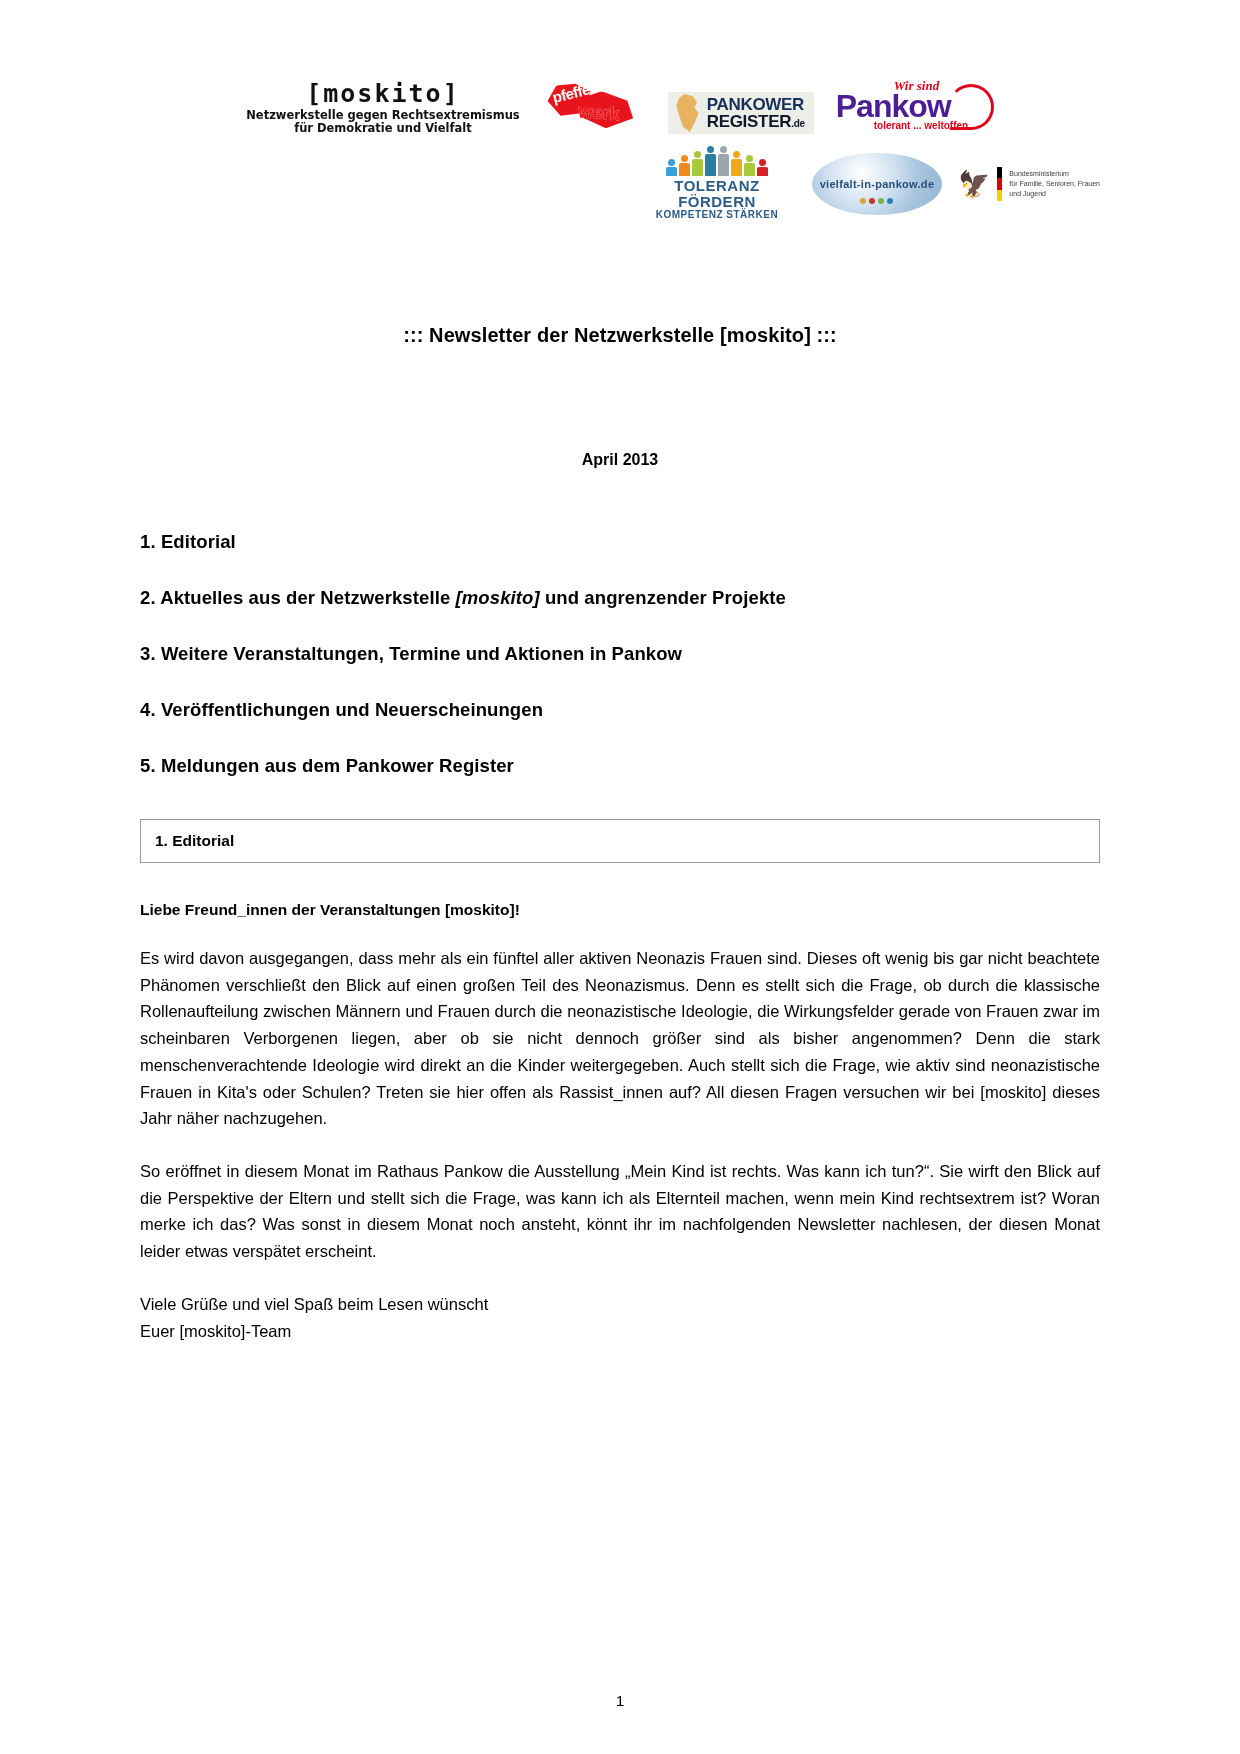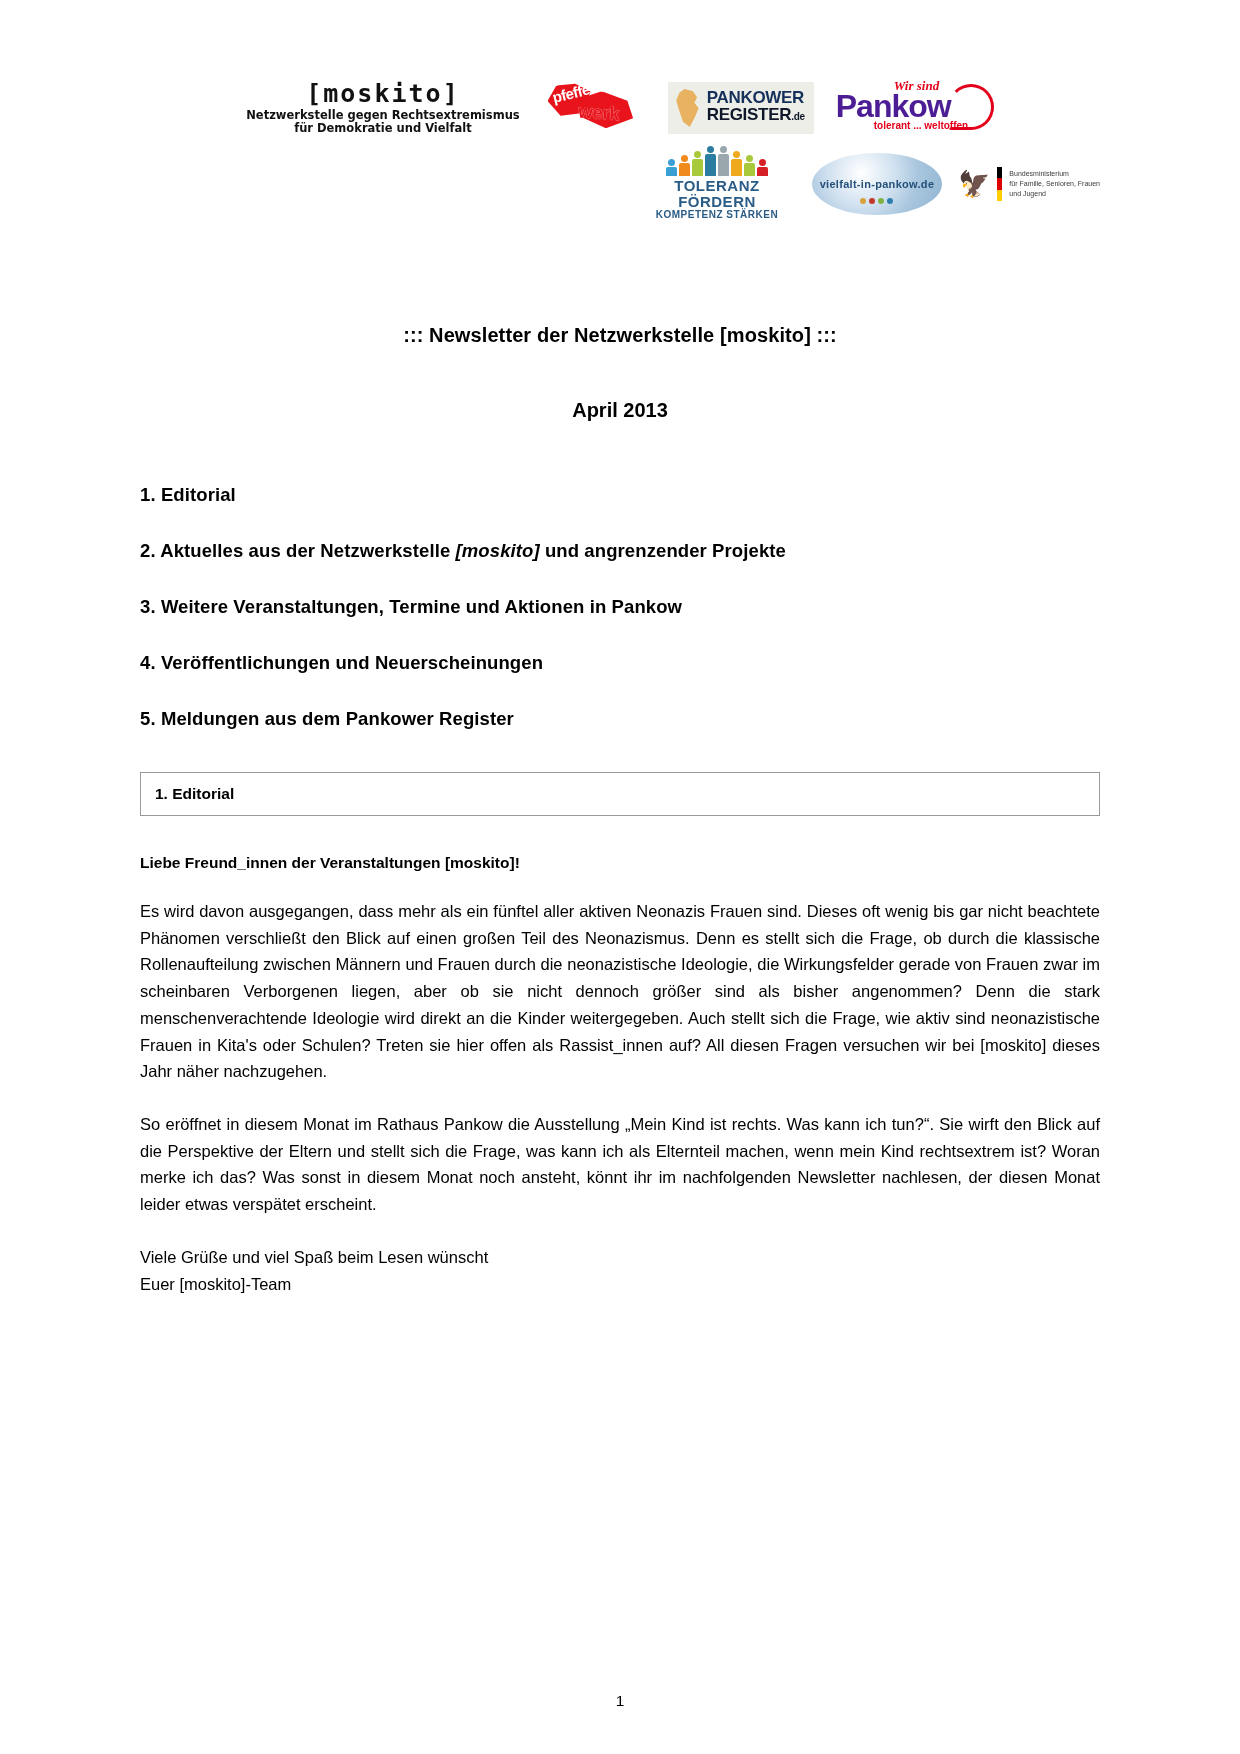--- a/index.html
+++ b/index.html
@@ -106,24 +106,24 @@
     color: #e8131b;
     transform: rotate(4deg);
     letter-spacing: -0.5px;
     text-shadow: 0 0 1px #ffffff;
   }
 
   
   .logo-register {
     background: #eceee7;
     display: flex;
-    align-items: flex-start;
+    align-items: center;
     gap: 6px;
     padding: 7px 9px 7px 7px;
-    height: 52px;
+    height: 42px;
     box-sizing: border-box;
   }
   .logo-register .reg-map {
     width: 26px; height: 38px;
     background: #e8b260;
     clip-path: polygon(38% 0, 70% 6%, 86% 22%, 76% 36%, 92% 50%, 78% 74%, 58% 100%, 32% 86%, 18% 58%, 6% 30%, 18% 10%);
   }
   .logo-register .reg-text { line-height: 1.02; }
   .logo-register .reg-l1 {
     font-family: "Liberation Sans", sans-serif;
@@ -284,23 +284,23 @@
   
   .doc-title {
     text-align: center;
     font-size: 20px;
     font-weight: bold;
     margin-top: 108px;
     letter-spacing: 0.1px;
   }
   .doc-date {
     text-align: center;
-    font-size: 20px;
-    font-weight: bold;
-    margin-top: 52px;
+    font-size: 16px;
+    font-weight: bold;
+    margin-top: 104px;
   }
 
   .toc {
     margin-top: 62px;
   }
   .toc-item {
     font-size: 18.5px;
     font-weight: bold;
     margin-bottom: 34px;
     letter-spacing: 0.1px;

